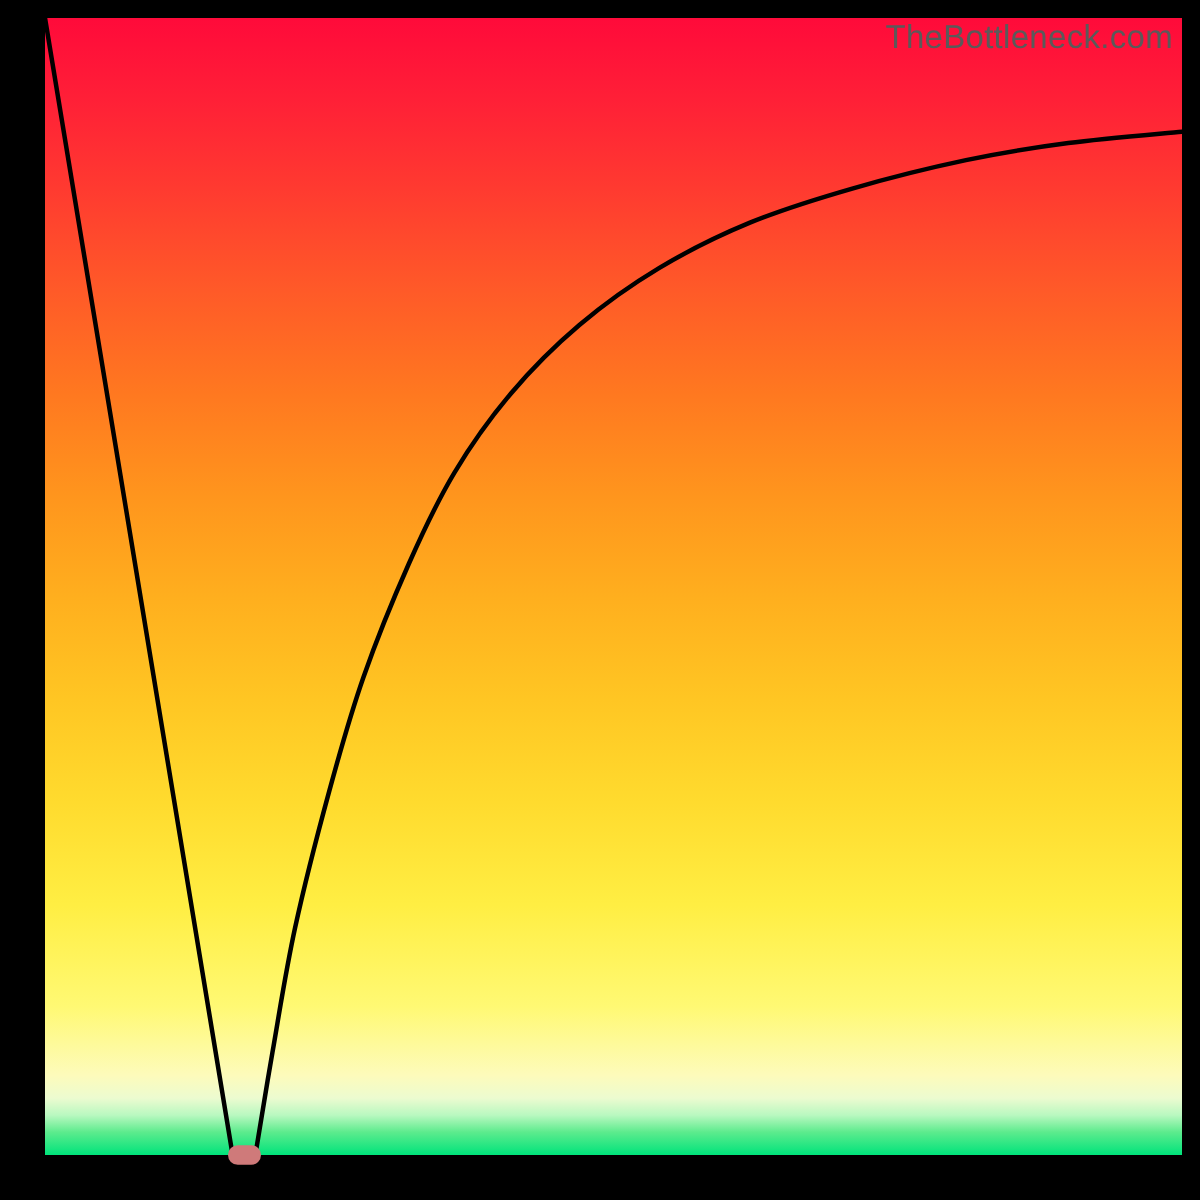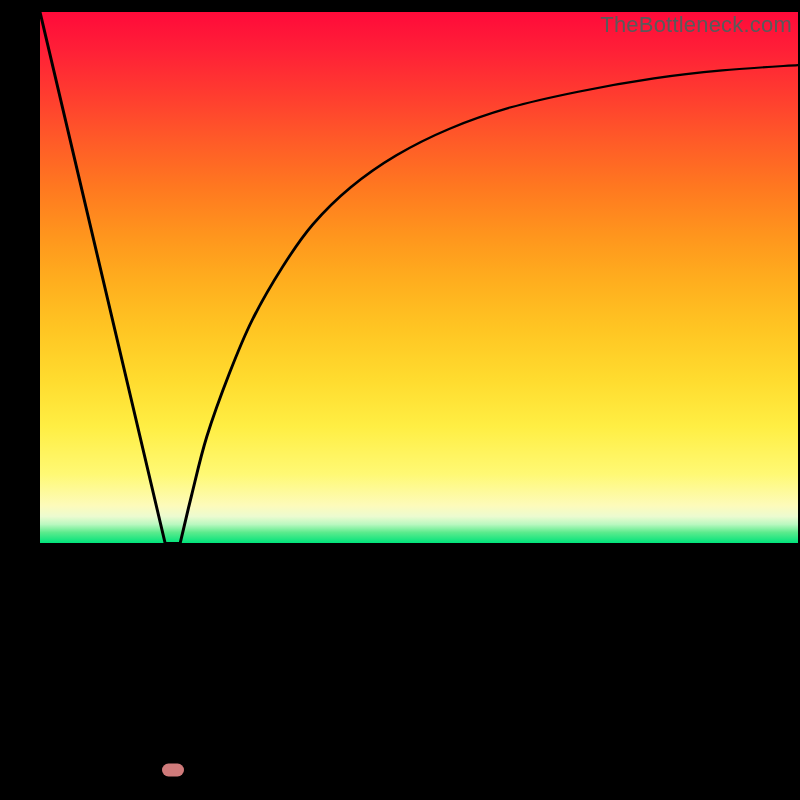--- a/index.html
+++ b/index.html
@@ -12,24 +12,24 @@
     font-family: Arial, Helvetica, sans-serif;
   }
   .frame {
     position: relative;
     width: 800px;
     height: 800px;
     background: #000;
   }
   .plot-area {
     position: absolute;
-    left: 40px;
+    left: 30px;
     top: 12px;
     width: 758px;
-    height: 531px;
+    height: 758px;
     background: linear-gradient(to bottom,
       #ff0a3a 0%,
       #ff1f37 7%,
       #ff3a30 15%,
       #ff5a28 24%,
       #ff7820 33%,
       #ff951d 42%,
       #ffaf1e 51%,
       #ffc623 60%,
       #ffdb2e 69%,

